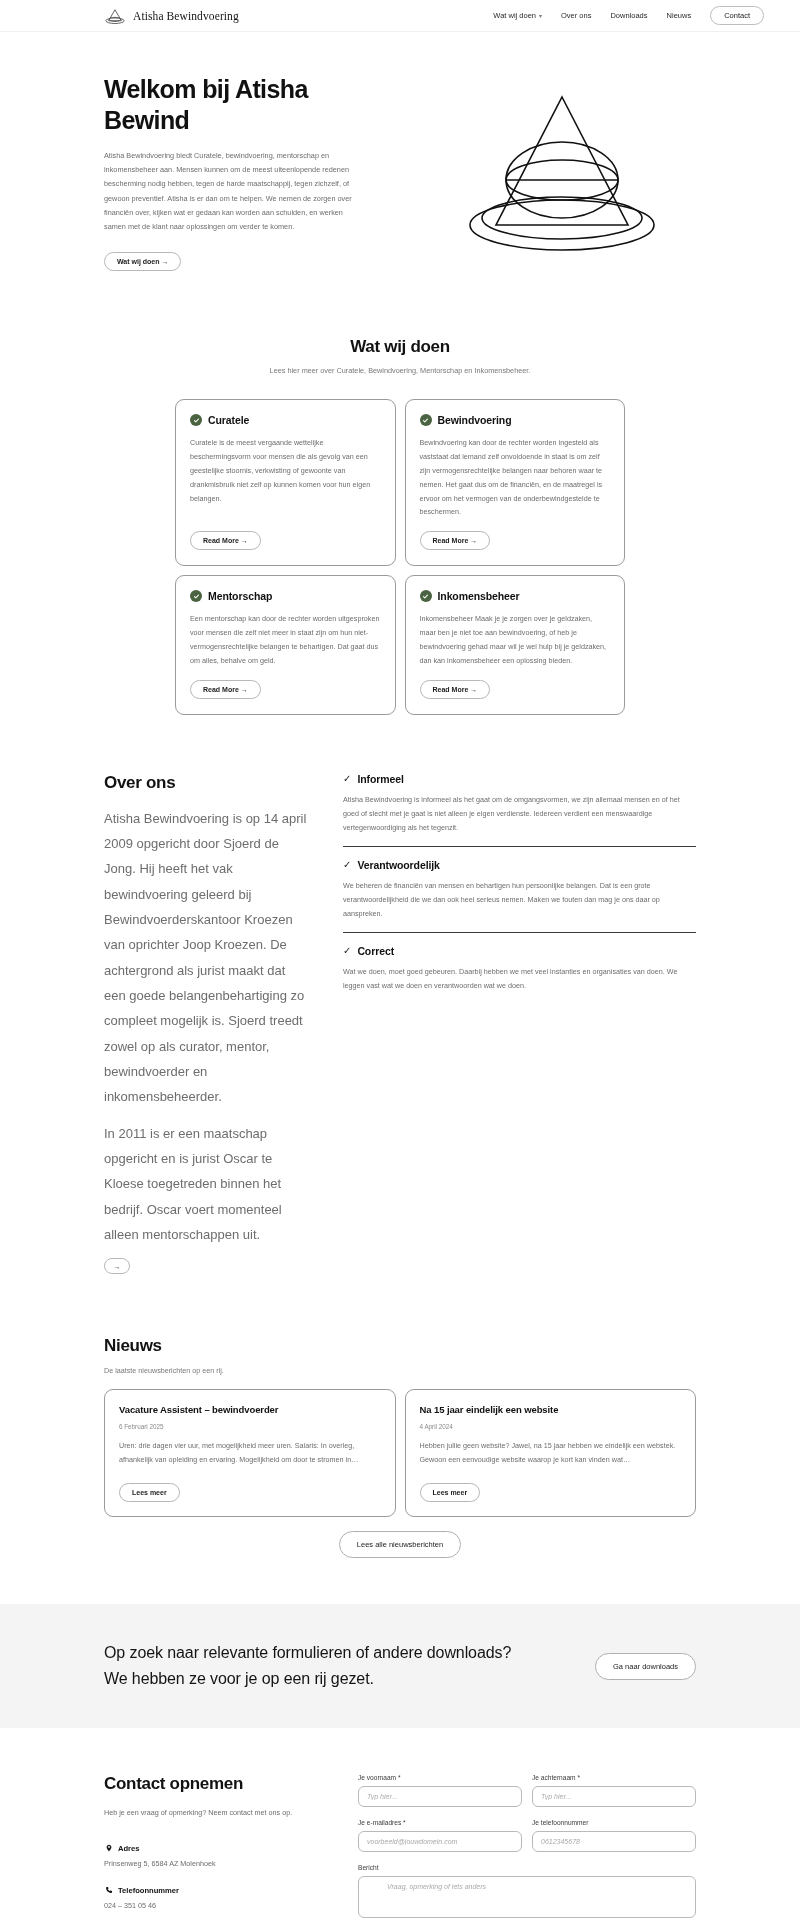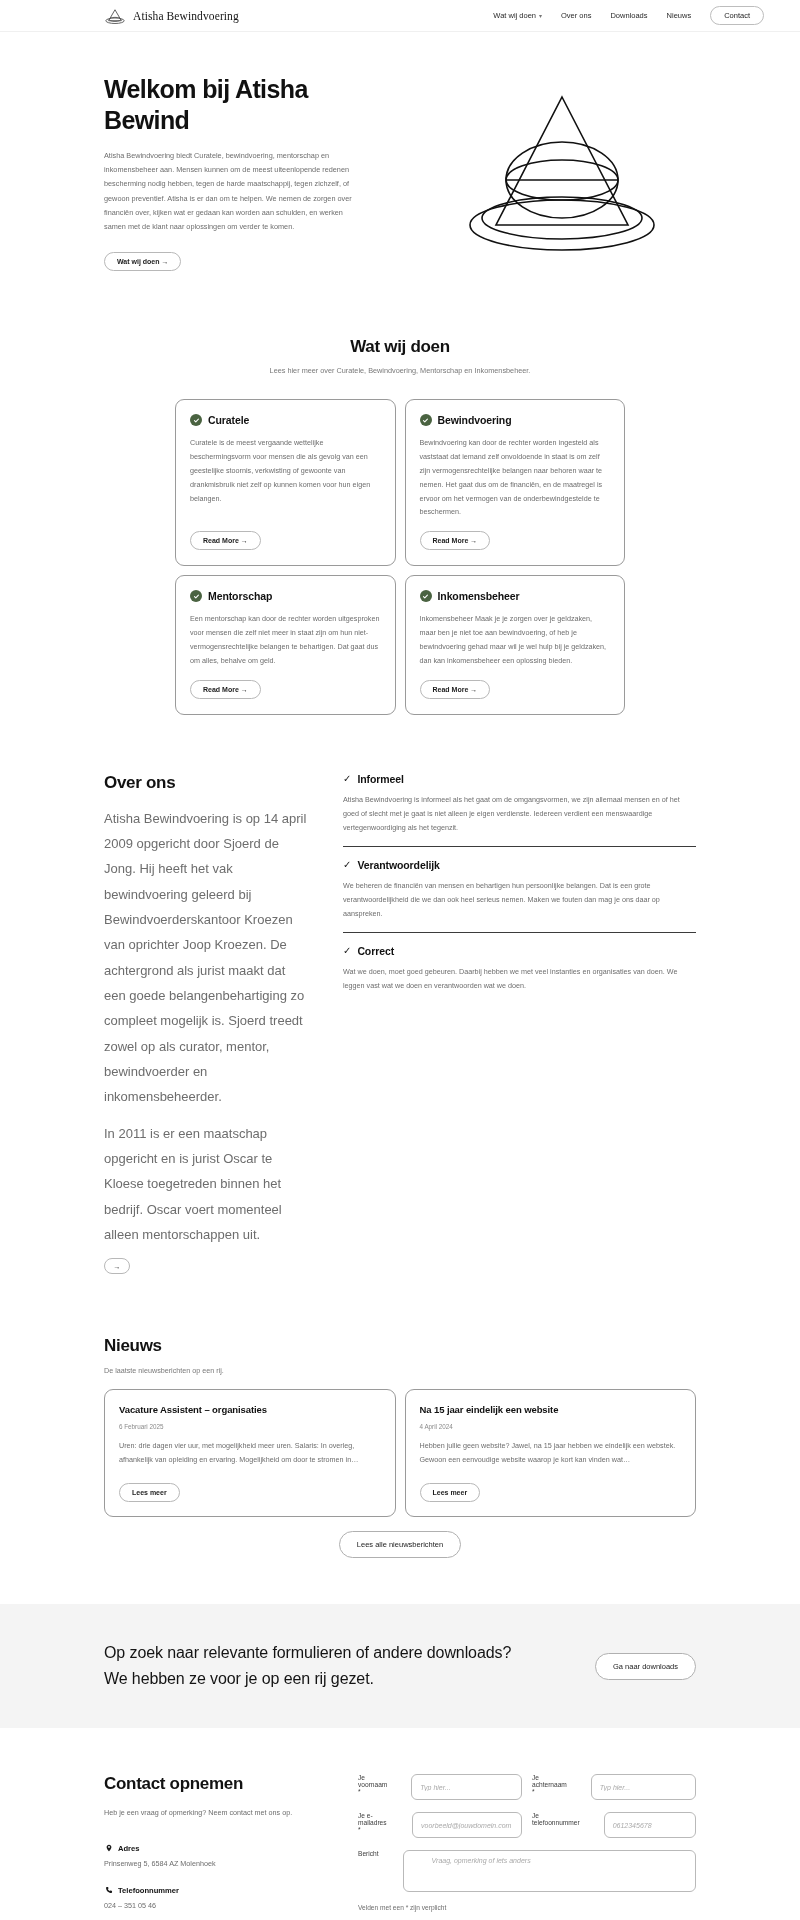--- a/index.html
+++ b/index.html
@@ -128,21 +128,21 @@
   .contact-p { font-size: 7.2px; color: #6d6d6d; margin-bottom: 24px; line-height: 1.9; }
   .ci { margin-bottom: 15px; }
   .ci-head { display: flex; align-items: center; gap: 5px; margin-bottom: 5px; }
   .ci-icon { width: 9px; height: 9px; display: flex; align-items: center; justify-content: center; }
   .ci-icon svg { width: 8px; height: 8px; display: block; }
   .ci-label { font-size: 7.6px; font-weight: 700; color: #121212; }
   .ci-val { font-size: 7.2px; color: #6d6d6d; line-height: 1.8; }
 
   .form { flex: 1; }
   .form-row { display: flex; gap: 10px; margin-bottom: 12px; }
-  .field { flex: 1; display: flex; flex-direction: row; gap: 24px; }
+  .field { flex: 1; display: flex; flex-direction: column; }
   .field label { font-size: 6.6px; color: #3c3c3c; margin-bottom: 5px; }
   .field input, .field textarea {
     border: 1px solid #b9b9b9; border-radius: 6px;
     padding: 6px 8px; font-size: 7px; font-family: "Liberation Sans", sans-serif;
     color: #333; background: #fff; outline: none; width: 100%;
   }
   .field input::placeholder, .field textarea::placeholder { color: #aaa; font-style: italic; }
   .field textarea { height: 42px; resize: none; padding-left: 28px; }
   .req-note { font-size: 6.6px; color: #6d6d6d; margin: 4px 0 11px; }
   .btn-submit {
@@ -323,21 +323,21 @@
         <p class="feat-body">Wat we doen, moet goed gebeuren. Daarbij hebben we met veel instanties en organisaties van doen. We leggen vast wat we doen en verantwoorden wat we doen.</p>
       </div>
     </div>
   </div>
 
   <div class="news-wrap">
     <div class="news-h">Nieuws</div>
     <div class="news-sub">De laatste nieuwsberichten op een rij.</div>
     <div class="news-grid">
       <div class="news-card">
-        <div class="news-title">Vacature Assistent – organisaties</div>
+        <div class="news-title">Vacature Assistent – bewindvoerder</div>
         <div class="news-date">6 Februari 2025</div>
         <p class="news-body">Uren: drie dagen vier uur, met mogelijkheid meer uren. Salaris: In overleg, afhankelijk van opleiding en ervaring. Mogelijkheid om door te stromen in…</p>
         <button class="btn-pill">Lees meer</button>
       </div>
       <div class="news-card">
         <div class="news-title">Na 15 jaar eindelijk een website</div>
         <div class="news-date">4 April 2024</div>
         <p class="news-body">Hebben jullie geen website? Jawel, na 15 jaar hebben we eindelijk een webstek. Gewoon een eenvoudige website waarop je kort kan vinden wat…</p>
         <button class="btn-pill">Lees meer</button>
       </div>

